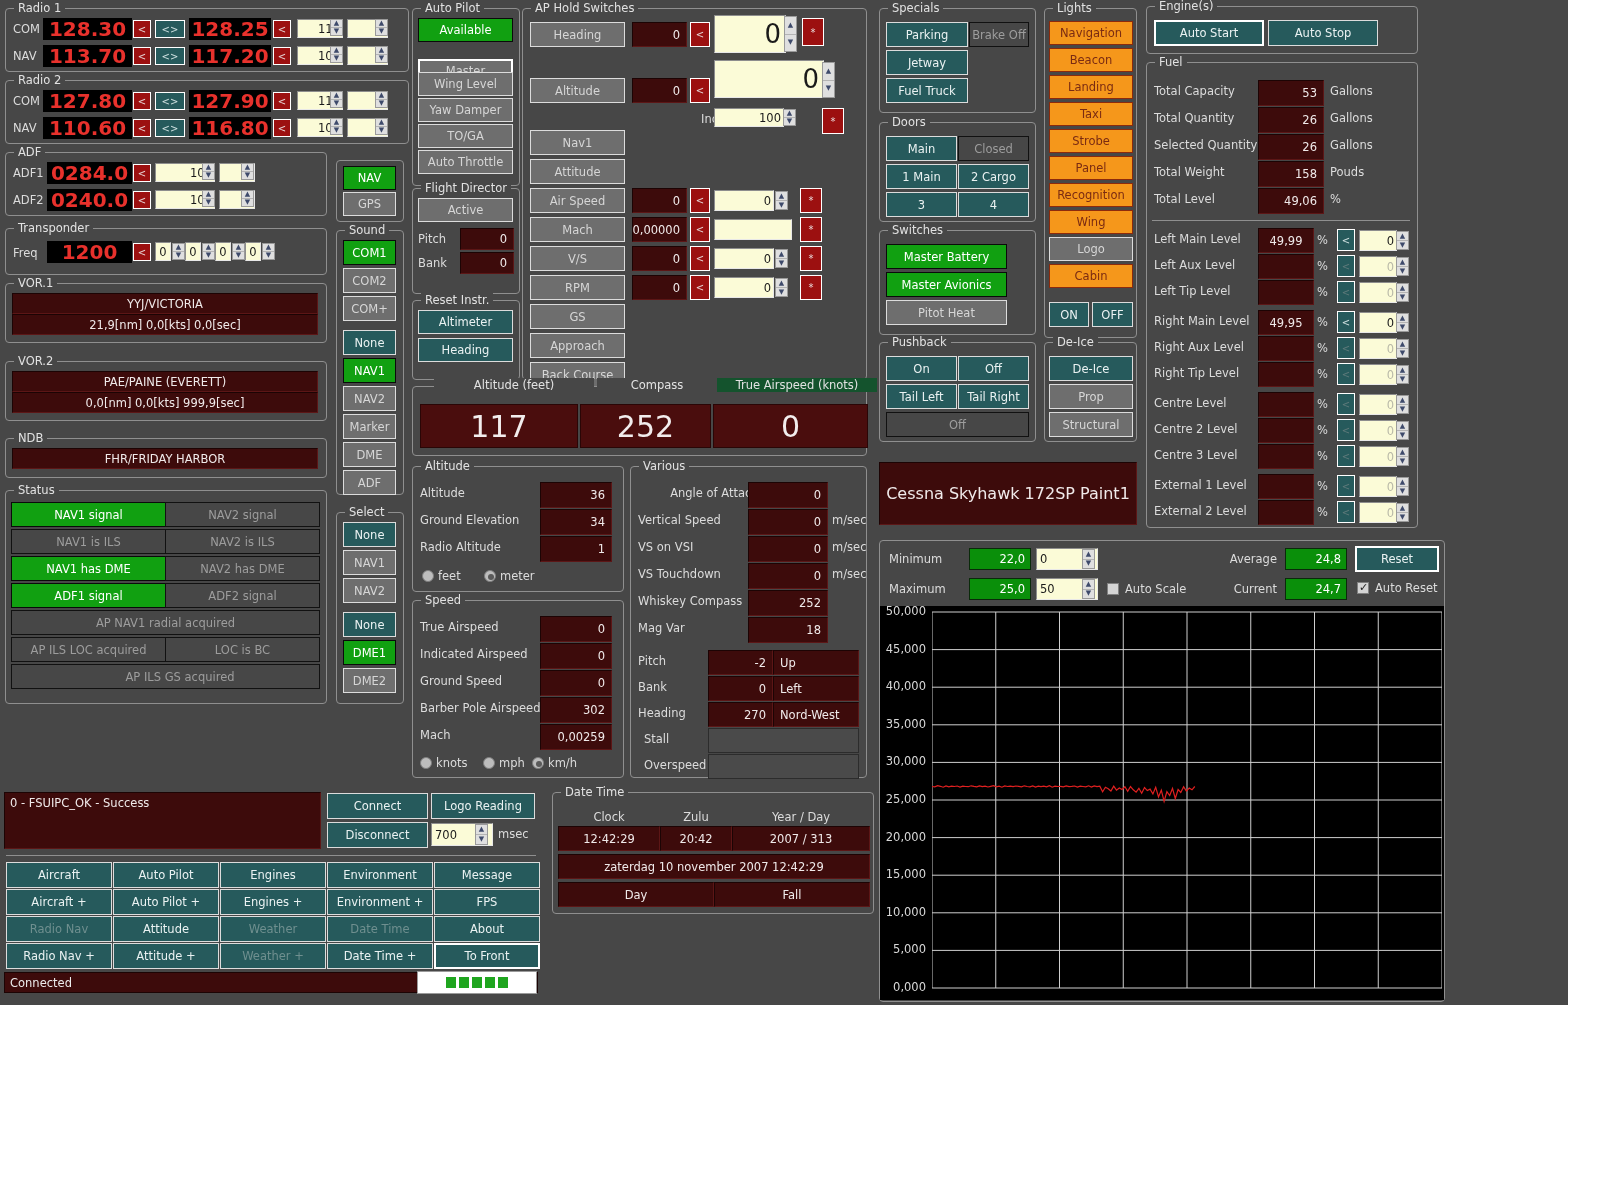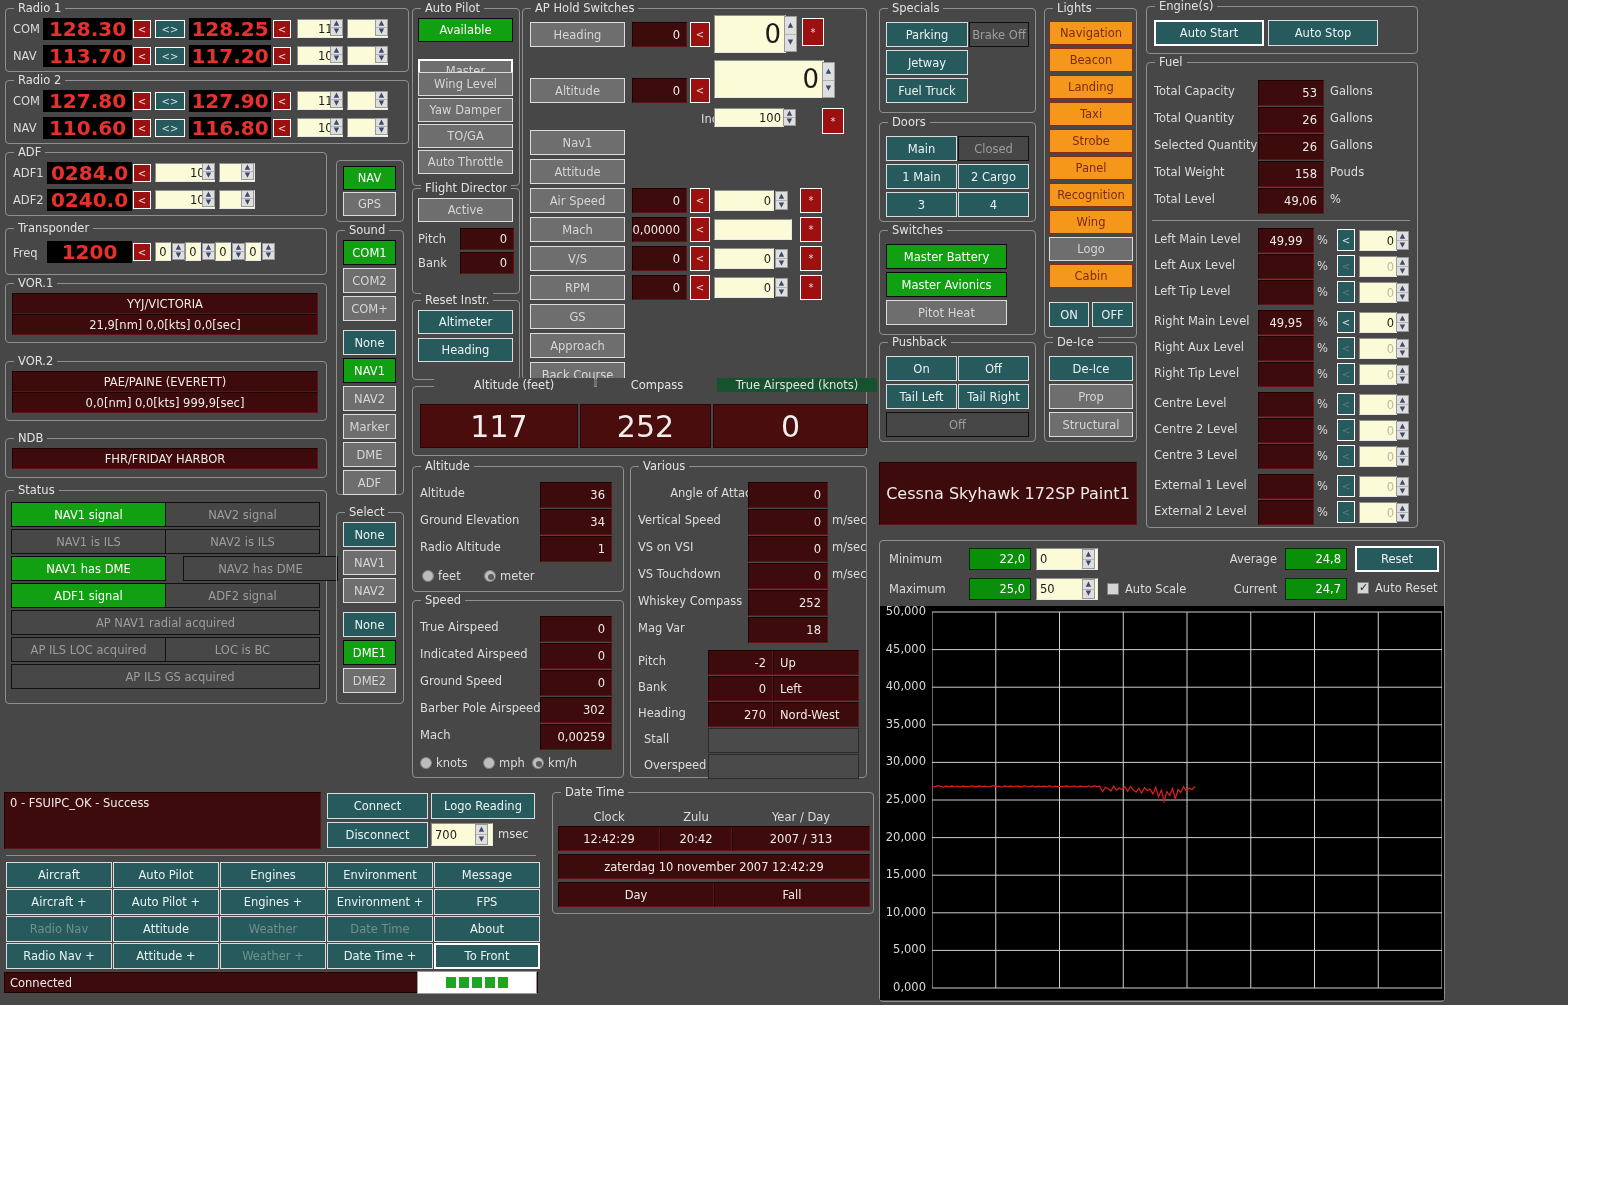--- a/index.html
+++ b/index.html
@@ -266,21 +266,21 @@
     </div>
     <div class="rd c" style="left: 12px; top: 448px; width: 306px; height: 21px;">FHR/FRIDAY HARBOR</div>
     <div class="grp" style="left: 5px; top: 490px; width: 322px; height: 214px;">
       <div class="gl">Status</div>
     </div>
     <div class="btn green" style="left: 11px; top: 502px; width: 155px; height: 25px;">NAV1 signal</div>
     <div class="btn dark" style="left: 165px; top: 502px; width: 155px; height: 25px;">NAV2 signal</div>
     <div class="btn dark" style="left: 11px; top: 529px; width: 155px; height: 25px;">NAV1 is ILS</div>
     <div class="btn dark" style="left: 165px; top: 529px; width: 155px; height: 25px;">NAV2 is ILS</div>
     <div class="btn green" style="left: 11px; top: 556px; width: 155px; height: 25px;">NAV1 has DME</div>
-    <div class="btn dark" style="left: 183px; top: 556px; width: 155px; height: 25px;">NAV2 has DME</div>
+    <div class="btn dark" style="left: 165px; top: 556px; width: 155px; height: 25px;">NAV2 has DME</div>
     <div class="btn green" style="left: 11px; top: 583px; width: 155px; height: 25px;">ADF1 signal</div>
     <div class="btn dark" style="left: 165px; top: 583px; width: 155px; height: 25px;">ADF2 signal</div>
     <div class="btn dark" style="left: 11px; top: 610px; width: 309px; height: 25px;">AP NAV1 radial acquired</div>
     <div class="btn dark" style="left: 11px; top: 637px; width: 155px; height: 25px;">AP ILS LOC acquired</div>
     <div class="btn dark" style="left: 165px; top: 637px; width: 155px; height: 25px;">LOC is BC</div>
     <div class="btn dark" style="left: 11px; top: 664px; width: 309px; height: 25px; padding-left: 29px;">AP ILS GS acquired</div>
     <div class="grp" style="left: 336px; top: 230px; width: 68px; height: 265px;">
       <div class="gl">Sound</div>
     </div>
     <div class="btn green" style="left: 343px; top: 240px; width: 53px; height: 25px;">COM1</div>

